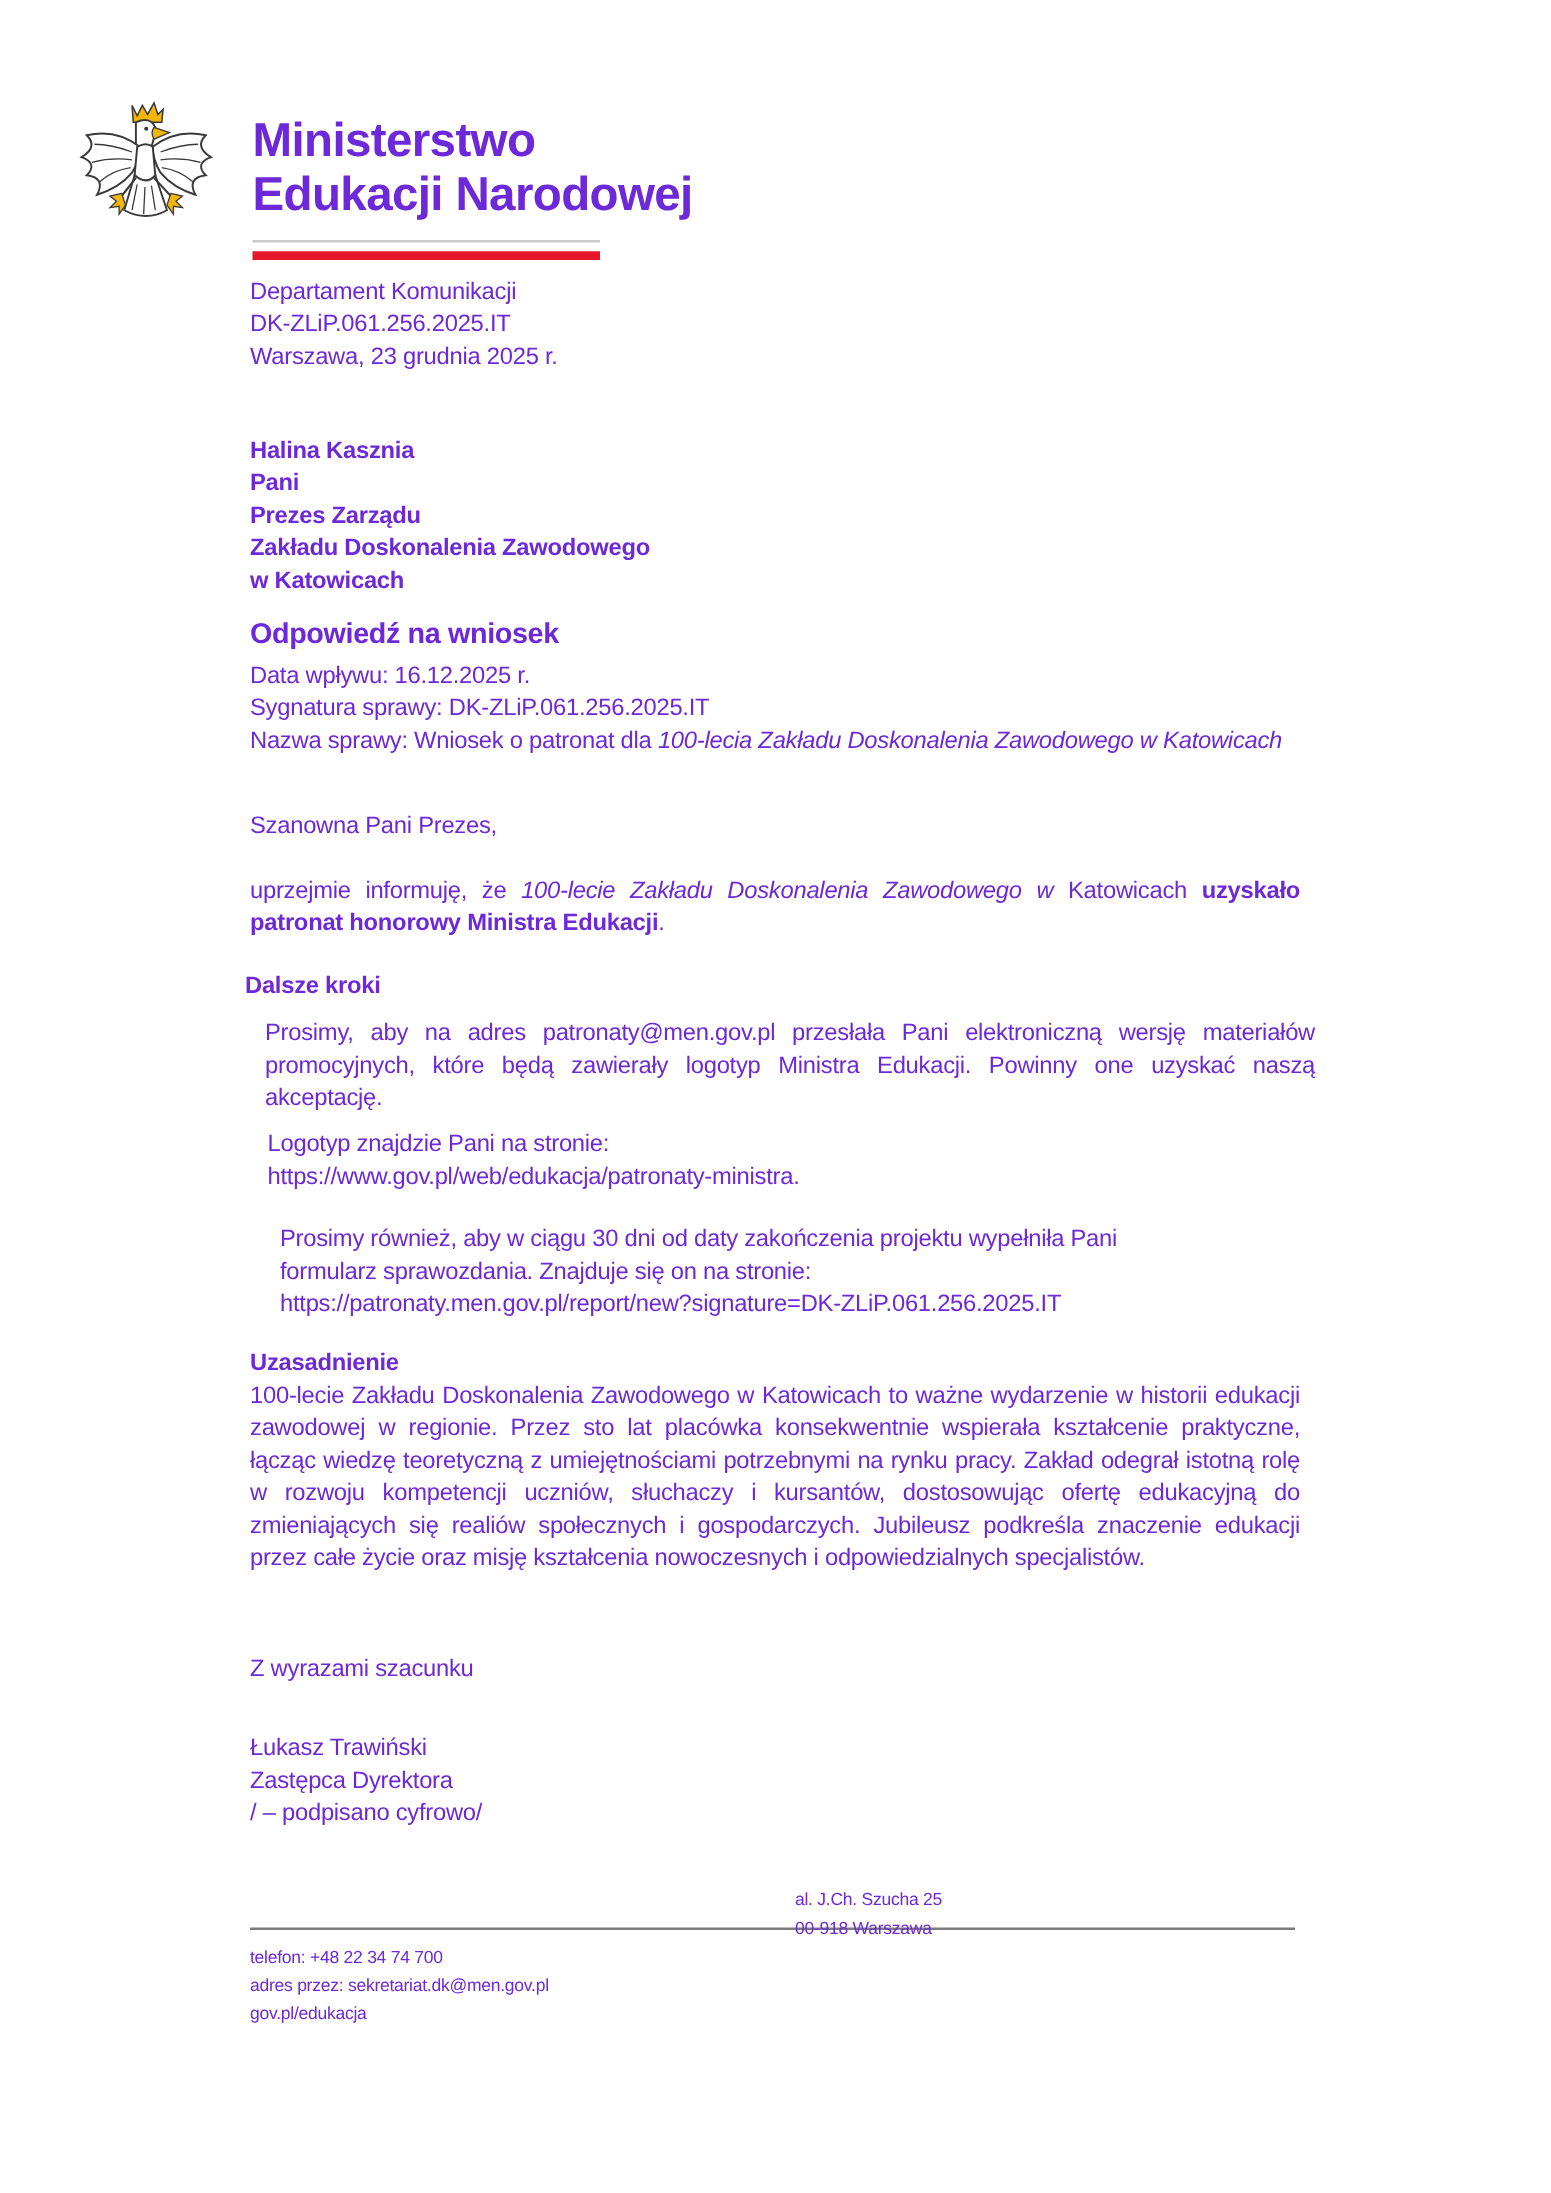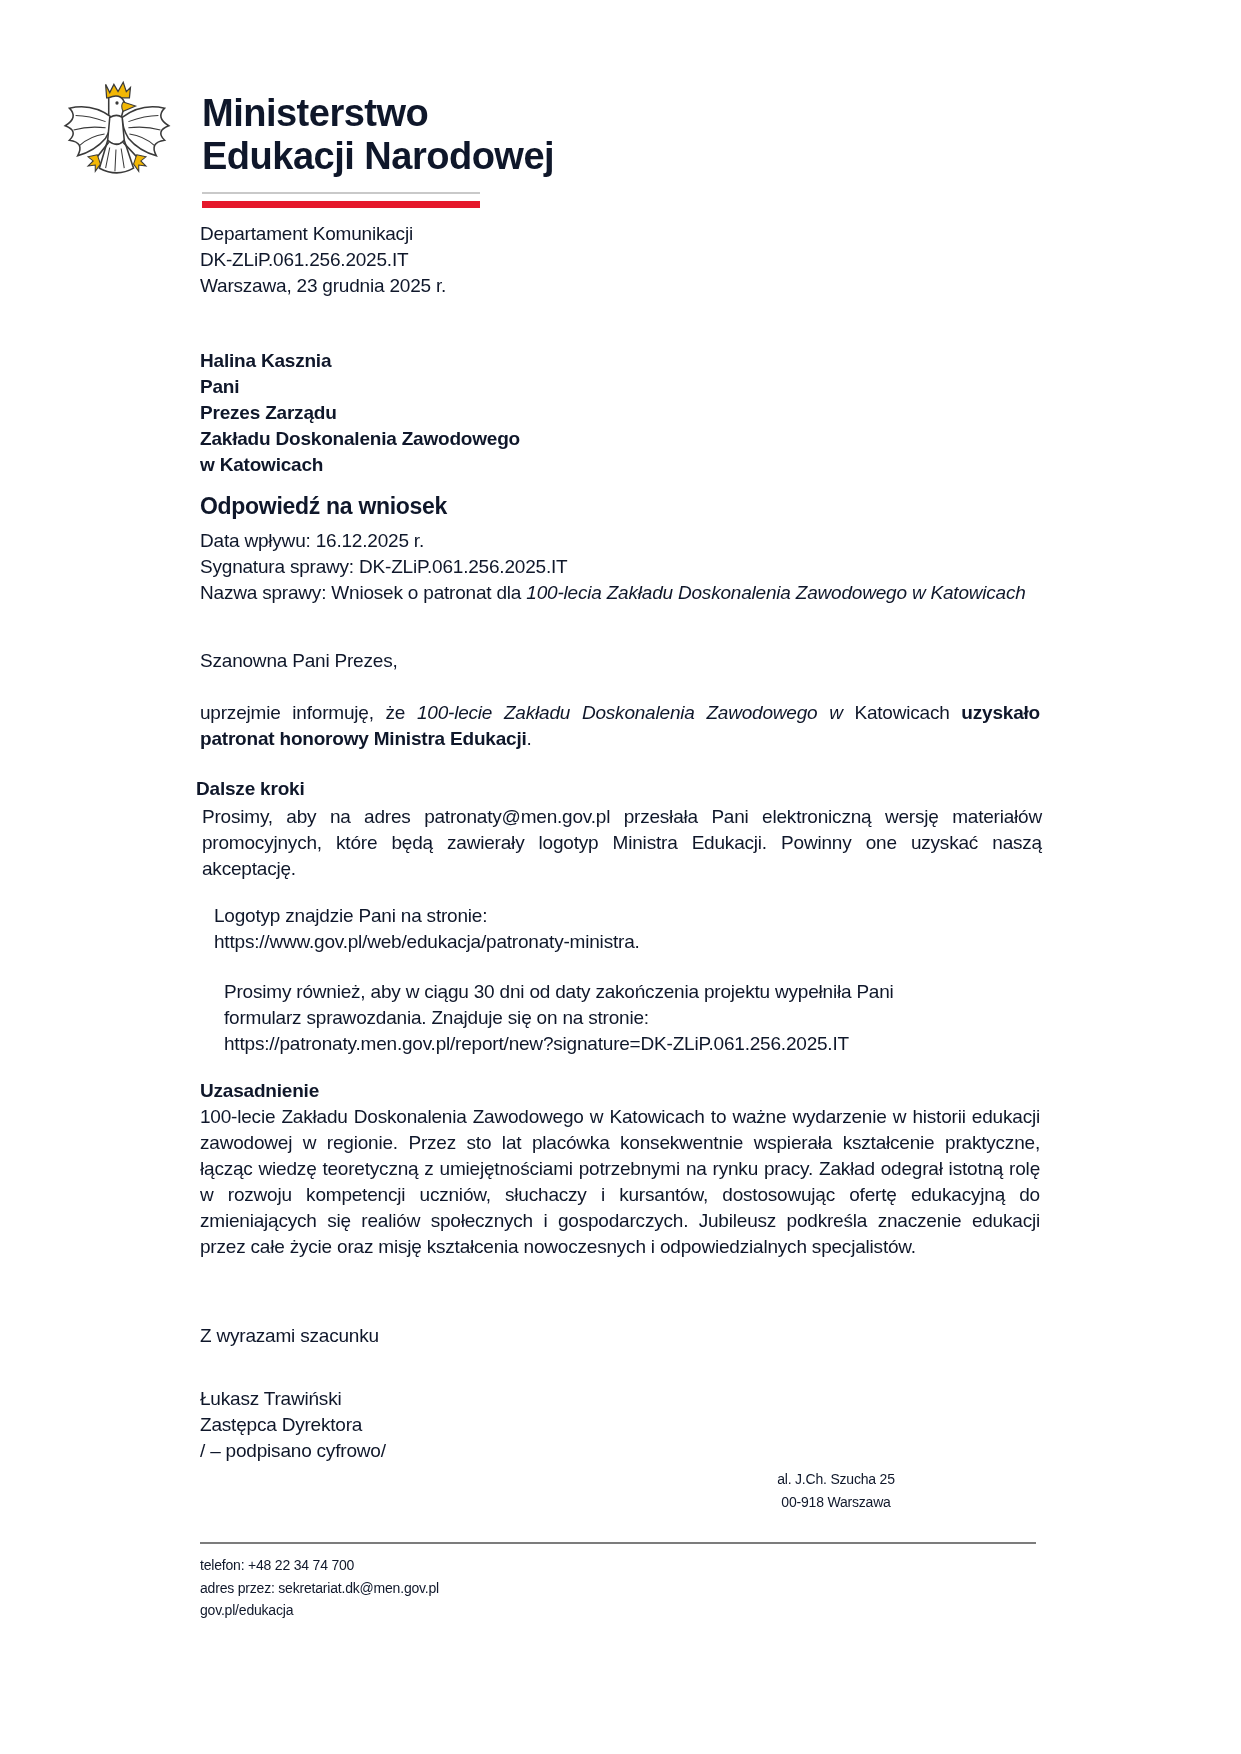--- a/index.html
+++ b/index.html
@@ -1,18 +1,18 @@
 <!DOCTYPE html>
 <html lang="pl"><head>
 <meta charset="utf-8">
 <style>
   html,body { margin:0; padding:0; background:#ffffff; }
   .page {
     position:relative; width:1241px; height:1754px; background:#ffffff;
-    font-family:"Liberation Sans", sans-serif; color:#0f172a; overflow:hidden;
+    font-family:"Liberation Sans", sans-serif; color:#6d28d9; overflow:hidden;
   }
   .abs { position:absolute; }
   .body-text { font-size:19px; line-height:26px; letter-spacing:-0.2px; }
   .justify { text-align:justify; }
   .bold { font-weight:bold; }
   em { font-style:italic; }
 
   #eagle       { left:58px;  top:74px; }
   #logo-text   { left:202px; top:92px; font-size:38px; line-height:43px;
                  font-weight:600; letter-spacing:-0.5px; }
@@ -31,21 +31,21 @@
   #logo-info   { left:200px; top:903px;  width:840px;margin-left:14px; }
   #report-info { left:200px; top:979px;  width:840px;margin-left:24px; }
   #justification-heading { left:200px; top:1078px; font-weight:bold; }
   #justification-para    { left:200px; top:1104px; width:840px; }
   #closing     { left:200px; top:1323px; }
   #signature   { left:200px; top:1386px; }
 
   #footer-rule  { left:200px; top:1542px; width:836px; height:2px; background:#7c7c7c; }
   .footer-text  { font-size:14px; line-height:22.5px; letter-spacing:-0.2px; }
   #footer-left  { left:200px; top:1554px; }
-  #footer-right { left:636px; top:1468px; width:400px; text-align:center; }
+  #footer-right { left:636px; top:1508px; width:400px; text-align:left; }
 </style>
 </head>
 <body>
 
 <div class="page">
 
   <svg id="eagle" class="abs" width="118" height="118" viewBox="0 0 114 114">
 
     <path d="M46,10 L50,18 L54,10 L58,17 L63,8 L66,17 L70,13 L69,23 L47,23 Z" fill="#f2b705" stroke="#3a3a3a" stroke-width="1.2"></path>
 
@@ -98,21 +98,21 @@
     <div>Data wpływu: 16.12.2025 r.</div>
     <div>Sygnatura sprawy: DK-ZLiP.061.256.2025.IT</div>
     <p class="justify" style="margin:0"><span>Nazwa sprawy: Wniosek o patronat dla </span><em>100-lecia Zakładu Doskonalenia Zawodowego w&nbsp;Katowicach</em></p>
   </div>
 
   <div id="salutation" class="abs body-text">Szanowna Pani Prezes,</div>
 
   <p id="info-para" class="abs body-text justify" style="margin:0"><span>uprzejmie informuję, że </span><em>100-lecie Zakładu Doskonalenia Zawodowego w</em><span> Katowicach </span><span class="bold">uzyskało patronat honorowy Ministra Edukacji</span><span>.</span></p>
 
   <div id="next-steps-heading" class="abs body-text">Dalsze kroki</div>
-  <p id="steps-para" class="abs body-text justify" style="margin:2px">Prosimy, aby na adres patronaty@men.gov.pl przesłała Pani elektroniczną wersję materiałów promocyjnych, które będą zawierały logotyp Ministra Edukacji. Powinny one uzyskać naszą akceptację.</p>
+  <p id="steps-para" class="abs body-text justify" style="margin:12px">Prosimy, aby na adres patronaty@men.gov.pl przesłała Pani elektroniczną wersję materiałów promocyjnych, które będą zawierały logotyp Ministra Edukacji. Powinny one uzyskać naszą akceptację.</p>
 
   <div id="logo-info" class="abs body-text">
     <div>Logotyp znajdzie Pani na stronie:</div>
     <div>https://www.gov.pl/web/edukacja/patronaty-ministra.</div>
   </div>
 
   <div id="report-info" class="abs body-text">
     <div>Prosimy również, aby w ciągu 30 dni od daty zakończenia projektu wypełniła Pani</div>
     <div>formularz sprawozdania. Znajduje się on na stronie:</div>
     <div>https://patronaty.men.gov.pl/report/new?signature=DK-ZLiP.061.256.2025.IT</div>

